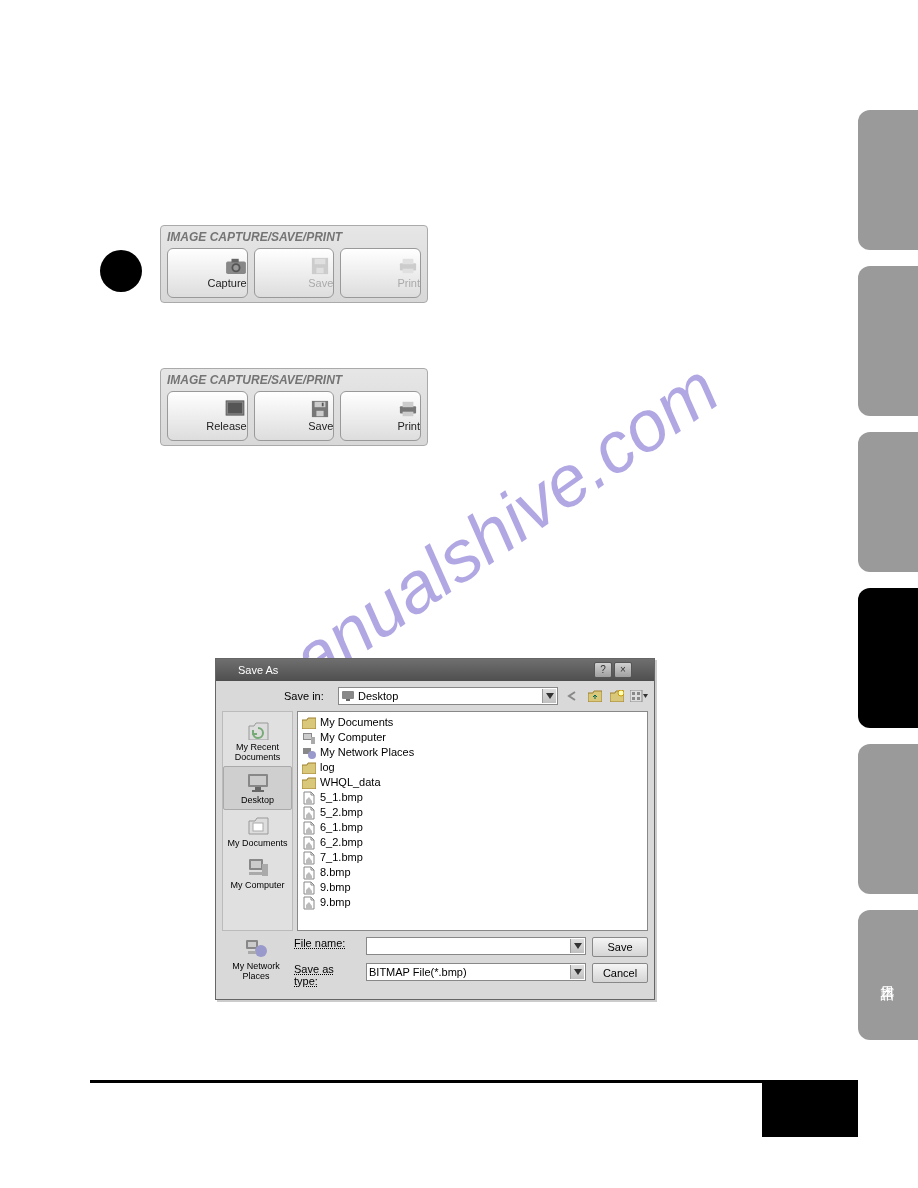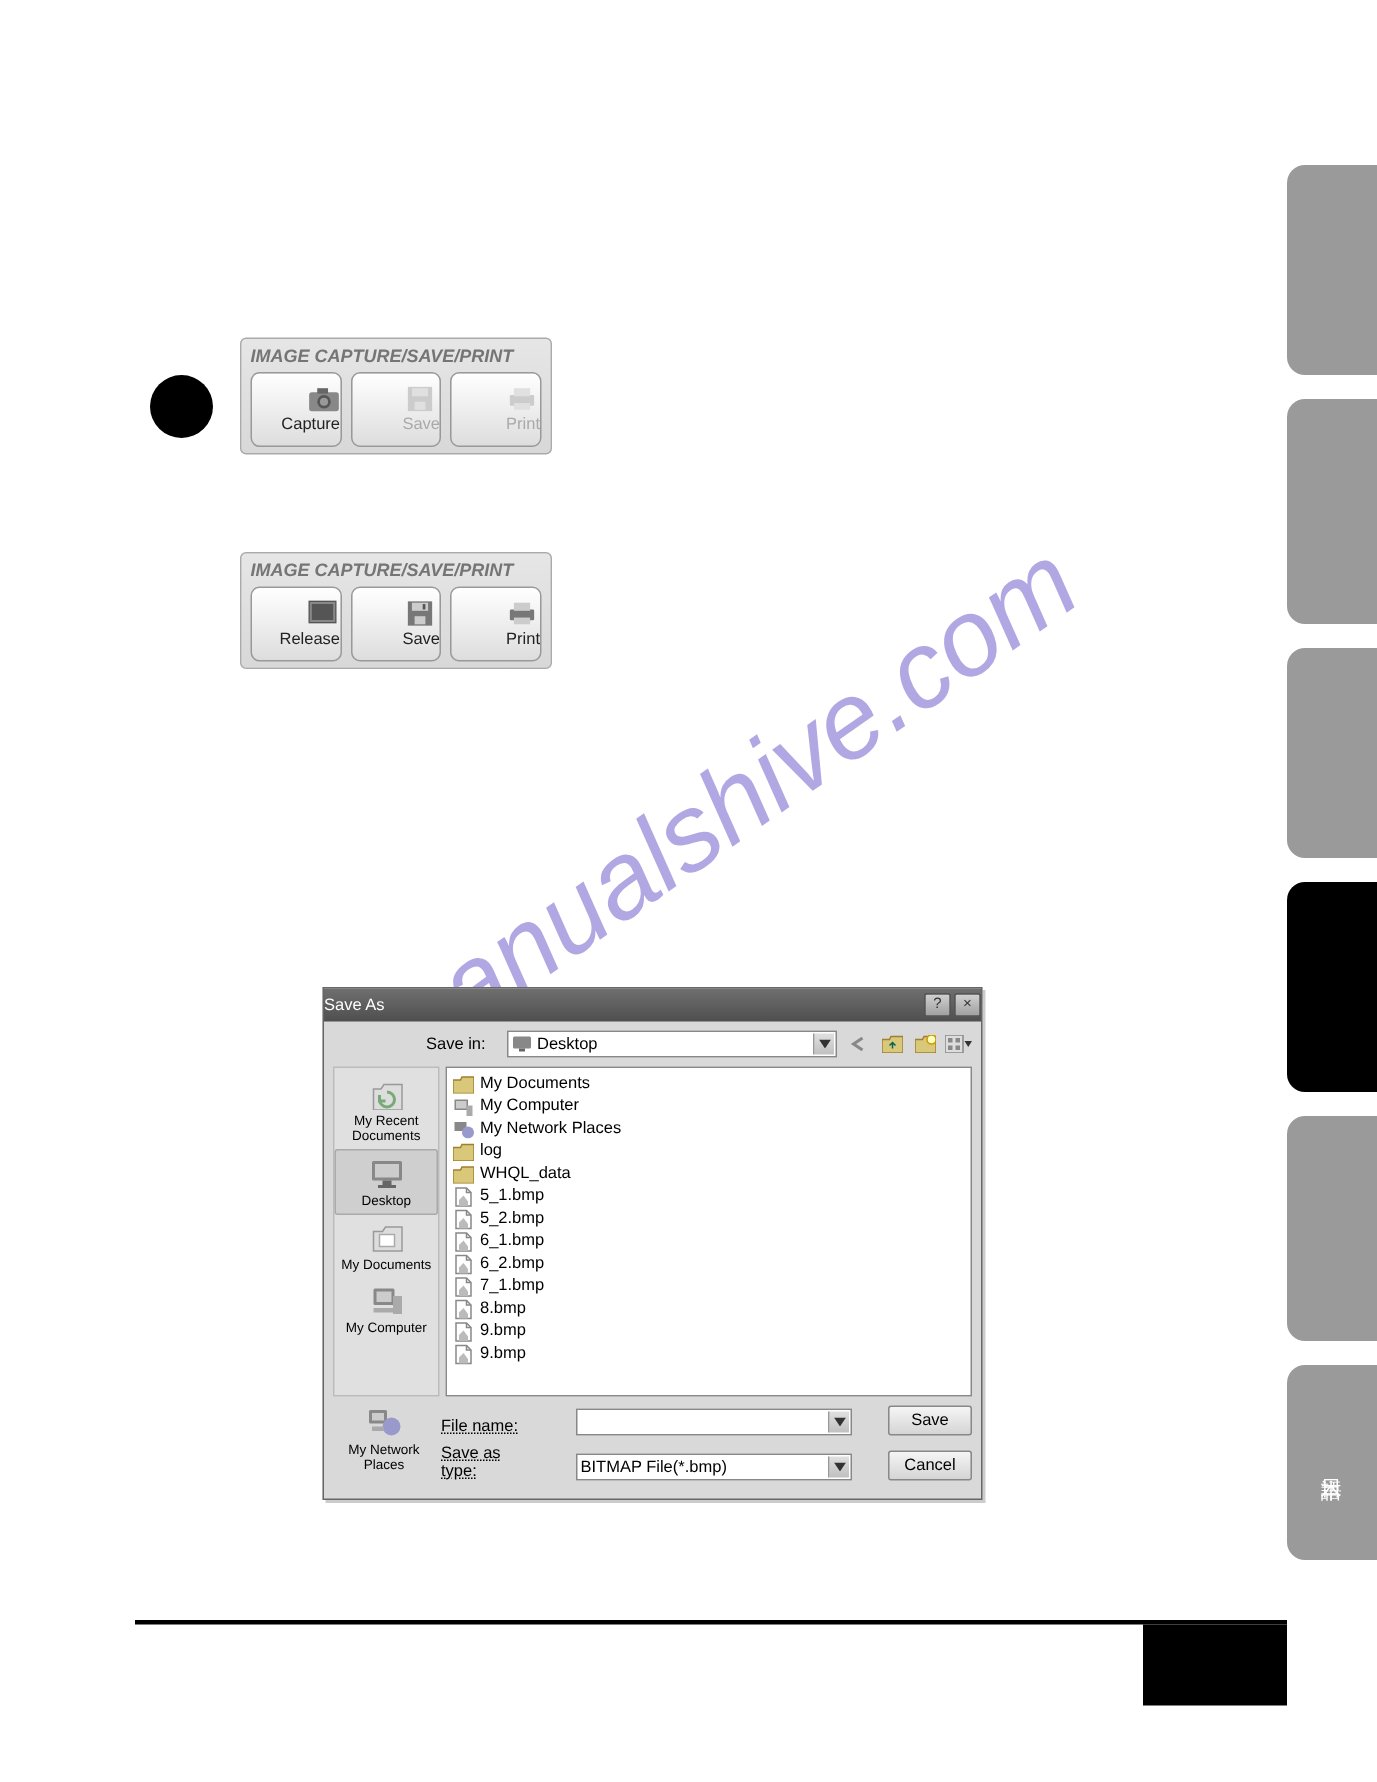--- a/index.html
+++ b/index.html
@@ -67,21 +67,21 @@
     width: 42px;
     height: 42px;
     background: #000;
     border-radius: 50%;
   }
 
   
   .toolbar-panel {
     position: absolute;
     left: 160px;
-    width: 208px;
+    width: 268px;
     padding: 4px 6px;
     background: linear-gradient(#e6e6e6, #d8d8d8);
     border: 1px solid #aaa;
     border-radius: 4px;
   }
   .toolbar-panel.panel1 { top: 225px; }
   .toolbar-panel.panel2 { top: 368px; }
   .toolbar-panel .panel-title {
     font-size: 12px;
     font-weight: bold;
@@ -121,21 +121,21 @@
     border: 1px solid #666;
     box-shadow: 2px 2px 0 rgba(0,0,0,0.2);
     font-size: 11px;
   }
   .title-bar {
     background: linear-gradient(#6f6f6f, #4f4f4f);
     color: #fff;
     height: 22px;
     display: flex;
     align-items: center;
-    padding: 0 0;
+    padding: 0 22px;
     font-size: 11px;
   }
   .title-bar .title-text { flex: 1; }
   .title-bar .title-btn {
     width: 18px;
     height: 16px;
     margin-left: 2px;
     background: linear-gradient(#d0d0d0,#a0a0a0);
     border: 1px solid #555;
     border-radius: 2px;
@@ -234,22 +234,22 @@
     flex-direction: column;
     align-items: center;
     font-size: 9px;
     line-height: 10px;
     text-align: center;
     gap:2px;
   }
   .bottom-mid { flex: 1; }
   .form-row {
     display: flex;
-    align-items: flex-end;
-    gap: 24px;
+    align-items: flex-start;
+    gap: 6px;
     margin-bottom: 6px;
   }
   .form-row .flabel { width: 66px; text-decoration: underline dotted; font-size:11px; }
   .form-row .finput {
     flex: 1;
     height: 18px;
     background: #fff;
     border: 1px solid #888;
     position: relative;
     display:flex;

